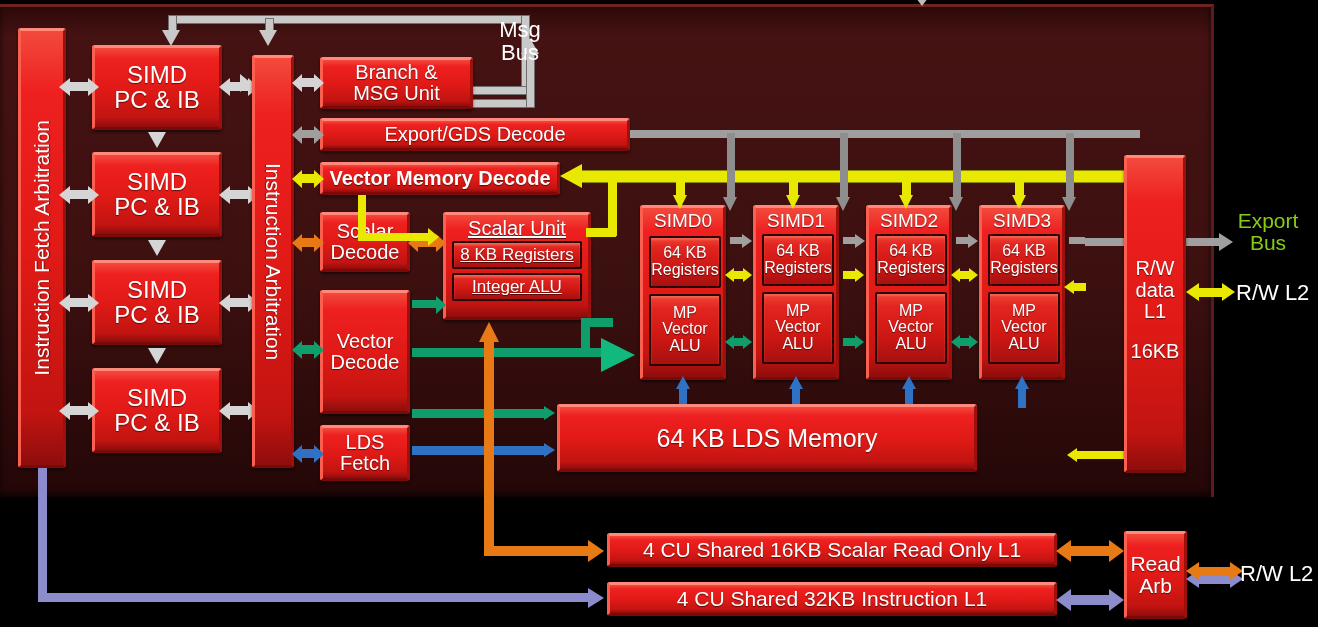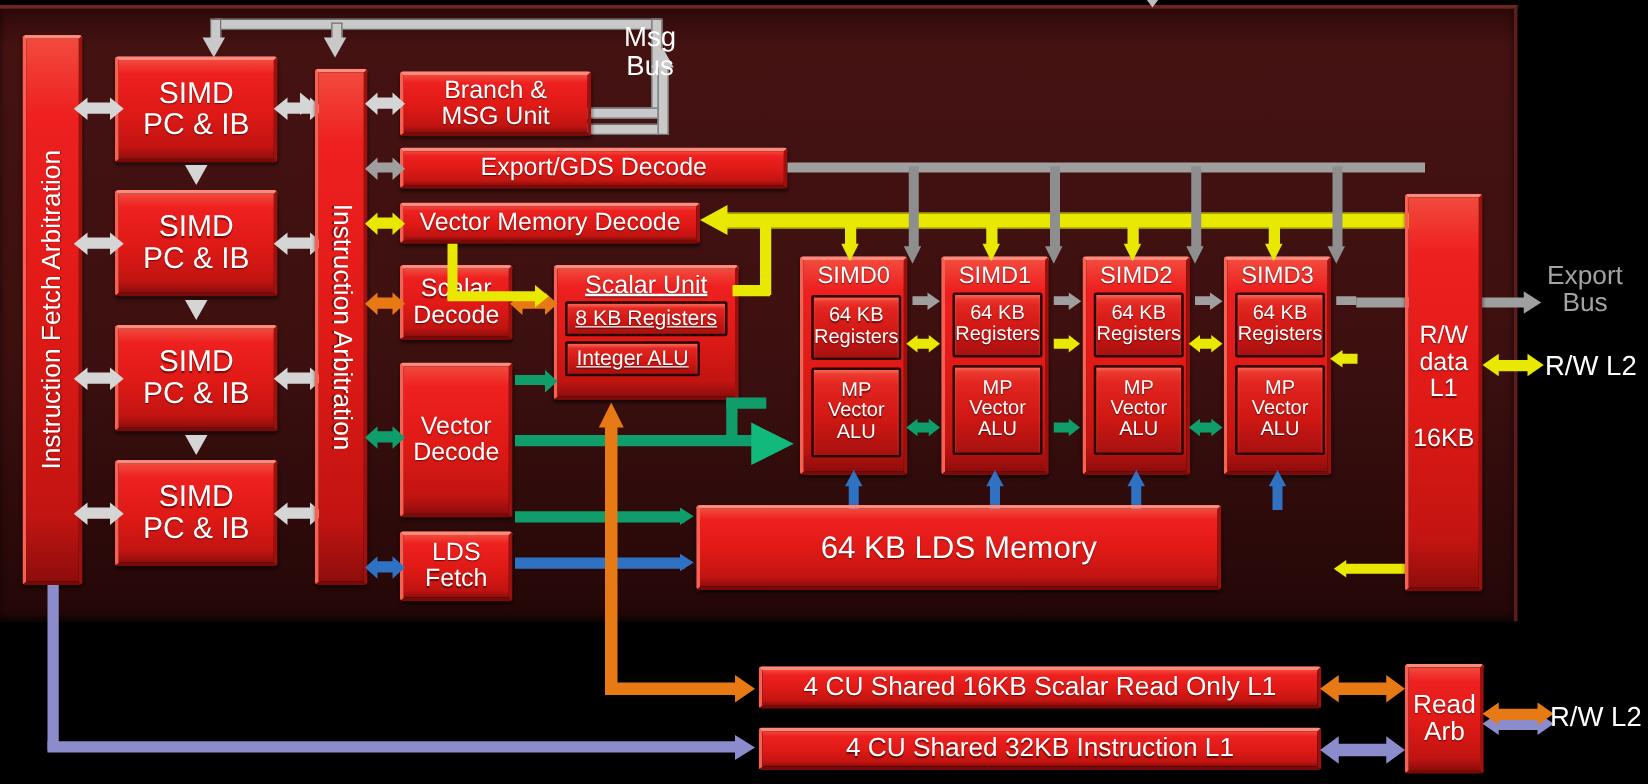--- a/index.html
+++ b/index.html
@@ -23,21 +23,21 @@
     text-align:center;line-height:1.04;text-shadow:0 1px 1px rgba(0,0,0,.55);}
   .blk.inner{background:linear-gradient(180deg,#ef4335 0%,#e22520 18%,#cf1713 60%,#a61110 100%);
     border:2px solid #2a0505;border-radius:2px;box-shadow:inset 0 2px 2px rgba(255,140,120,.45);}
 
   
   .vert{writing-mode:vertical-rl;transform:rotate(180deg);}
   .vert.dn{writing-mode:vertical-rl;transform:none;}
 
   
   .lbl{position:absolute;color:#fff;font-size:21px;line-height:1.05;text-align:center;}
-  .lbl.gray{color:#a3a3a3;text-align:center;}
+  .lbl.gray{color:#84cc16;text-align:center;}
 
   
   .ln{position:absolute;}                    
   .ar{position:absolute;width:0;height:0;}   
 
   
   .ar.r{border-top:9px solid transparent;border-bottom:9px solid transparent;}
   .ar.l{border-top:9px solid transparent;border-bottom:9px solid transparent;}
   .ar.d{border-left:9px solid transparent;border-right:9px solid transparent;}
   .ar.u{border-left:9px solid transparent;border-right:9px solid transparent;}
@@ -120,21 +120,21 @@
 
 <div class="blk" style="left:252px;top:55px;width:42px;height:413px;font-size:21px;">
   <span class="vert dn">Instruction Arbitration</span>
 </div>
 
 <div class="blk" style="left:320px;top:57px;width:153px;height:52px;font-size:20px;white-space:pre-line;">Branch &amp;
 MSG Unit</div>
 
 <div class="blk" style="left:320px;top:118px;width:310px;height:33px;font-size:20px;">Export/GDS Decode</div>
 
-<div class="blk" style="left:320px;top:162px;width:240px;height:33px;font-size:20px;">Vector Memory Decode</div>
+<div class="blk" style="left:320px;top:162px;width:240px;height:33px;font-size:20px;font-weight:bold;">Vector Memory Decode</div>
 
 <div class="blk" style="left:320px;top:212px;width:90px;height:60px;font-size:20px;white-space:pre-line;">Scalar
 Decode</div>
 
 <div class="blk" style="left:320px;top:290px;width:90px;height:124px;font-size:20px;white-space:pre-line;">Vector
 Decode</div>
 
 <div class="blk" style="left:320px;top:425px;width:90px;height:56px;font-size:20px;white-space:pre-line;">LDS
 Fetch</div>
 
@@ -160,21 +160,21 @@
 <div class="ar l" style="left:292px;top:341px;border-right:10px solid #0f9d6b;"></div>
 <div class="ar r" style="left:314px;top:341px;border-left:10px solid #0f9d6b;"></div>
 
 <div class="ln" style="left:300px;top:449px;width:16px;height:9px;background:#2f72c4;"></div>
 <div class="ar l" style="left:292px;top:445px;border-right:10px solid #2f72c4;"></div>
 <div class="ar r" style="left:314px;top:445px;border-left:10px solid #2f72c4;"></div>
 
 <div class="blk" style="left:443px;top:212px;width:148px;height:108px;display:block;padding:0;text-decoration:underline;">
   <div style="font-size:20px;text-align:center;padding:3px 0 2px;">Scalar Unit</div>
   <div class="blk inner" style="position:relative;left:6px;top:0;width:130px;height:28px;font-size:17px;">8 KB Registers</div>
-  <div class="blk inner" style="position:relative;left:6px;top:4px;width:108px;height:28px;font-size:17px;">Integer ALU</div>
+  <div class="blk inner" style="position:relative;left:6px;top:4px;width:130px;height:28px;font-size:17px;">Integer ALU</div>
 </div>
 
 <div class="ln" style="left:416px;top:238px;width:22px;height:9px;background:#e87a15;"></div>
 <div class="ar l" style="left:408px;top:234px;border-right:10px solid #e87a15;"></div>
 <div class="ar r" style="left:436px;top:234px;border-left:10px solid #e87a15;"></div>
 
 <div class="ln" style="left:412px;top:300px;width:26px;height:8px;background:#0f9d6b;"></div>
 <div class="ar r" style="left:436px;top:296px;border-left:10px solid #0f9d6b;"></div>
 
 <div class="ln" style="left:358px;top:195px;width:8px;height:45px;background:#e8e800;"></div>

